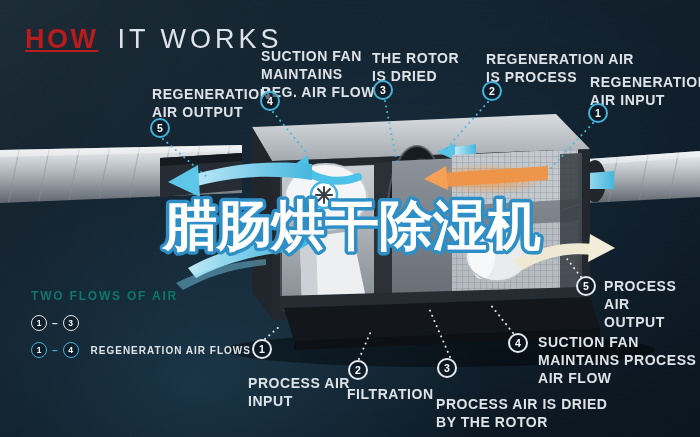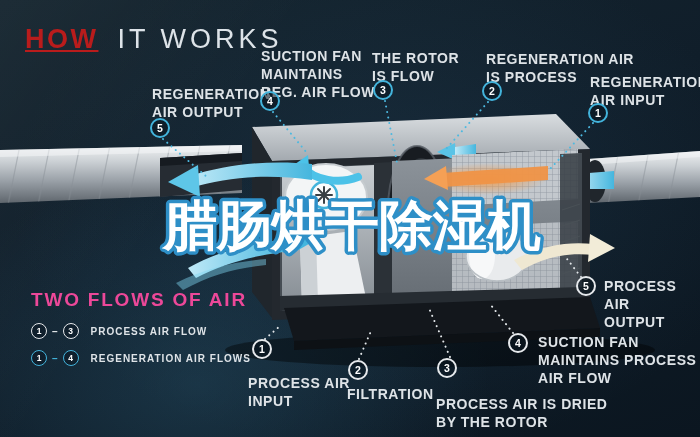--- a/index.html
+++ b/index.html
@@ -20,21 +20,21 @@
   .header .t-bold{font-weight:800;color:#b91c1c;margin-right:19px;text-decoration:underline;}
   .header .t-light{font-weight:400;color:#dde3e8;letter-spacing:4px;}
   .co-text{position:absolute;z-index:4;font-size:14px;font-weight:bold;letter-spacing:.55px;
     line-height:1.3;color:#dee3e7;white-space:pre-line;}
   .co-badge{position:absolute;z-index:4;width:20px;height:20px;border-radius:50%;
     display:flex;align-items:center;justify-content:center;
     font-size:10.5px;font-weight:bold;color:#ffffff;background:rgba(9,22,33,.55);box-sizing:border-box;}
   .co-badge.reg{border:2px solid #43b4dc;}
   .co-badge.proc{border:2px solid #e6e9ec;}
   .legend{position:absolute;left:31px;top:289px;z-index:5;}
-  .legend-heading{font-size:19px;font-weight:bold;color:#ec4899;letter-spacing:1.8px;margin-bottom:12px;}
+  .legend-heading{font-size:12px;font-weight:bold;color:#0f766e;letter-spacing:1.8px;margin-bottom:12px;}
   .legend-row{display:flex;align-items:center;margin-bottom:11px;}
   .lg-badge{width:16px;height:16px;border-radius:50%;display:flex;align-items:center;justify-content:center;
     font-size:8.5px;font-weight:bold;color:#fff;background:rgba(9,22,33,.5);box-sizing:border-box;}
   .legend-row.process .lg-badge{border:1.5px solid #e6e9ec;}
   .legend-row.regeneration .lg-badge{border:1.5px solid #43b4dc;}
   .lg-dash{margin:0 5px;font-weight:bold;font-size:10px;}
   .legend-row.process .lg-dash{color:#e6e9ec;}
   .legend-row.regeneration .lg-dash{color:#43b4dc;}
   .lg-label{margin-left:12px;font-size:10px;font-weight:bold;letter-spacing:1px;color:#dee3e7;}
 </style>
@@ -213,21 +213,21 @@
 <div class="co-text" style="left:152px;top:85px;">REGENERATION
 AIR OUTPUT</div>
 <div class="co-badge reg" style="left:150px;top:118px;">5</div>
 
 <div class="co-text" style="left:261px;top:47px;">SUCTION FAN
 MAINTAINS
 REG. AIR FLOW</div>
 <div class="co-badge reg" style="left:260px;top:91px;">4</div>
 
 <div class="co-text" style="left:372px;top:49px;">THE ROTOR
-IS FLOW</div>
+IS DRIED</div>
 <div class="co-badge reg" style="left:373px;top:80px;">3</div>
 
 <div class="co-text" style="left:486px;top:50px;">REGENERATION AIR
 IS PROCESS</div>
 <div class="co-badge reg" style="left:482px;top:81px;">2</div>
 
 <div class="co-text" style="left:590px;top:73px;">REGENERATION
 AIR INPUT</div>
 <div class="co-badge reg" style="left:588px;top:103px;">1</div>
 
@@ -250,21 +250,20 @@
 <div class="co-badge proc" style="left:576px;top:276px;">5</div>
 <div class="co-text" style="left:604px;top:277px;">PROCESS AIR
 OUTPUT</div>
 
 <div class="legend">
   <div class="legend-heading">TWO FLOWS OF AIR</div>
   <div class="legend-row process">
     <span class="lg-badge">1</span>
     <span class="lg-dash">–</span>
     <span class="lg-badge">3</span>
-    <span class="lg-label">PROCESS AIR FLOW</span>
   </div>
   <div class="legend-row regeneration">
     <span class="lg-badge">1</span>
     <span class="lg-dash">–</span>
     <span class="lg-badge">4</span>
     <span class="lg-label">REGENERATION AIR FLOWS</span>
   </div>
 </div>
 
 </body></html>

